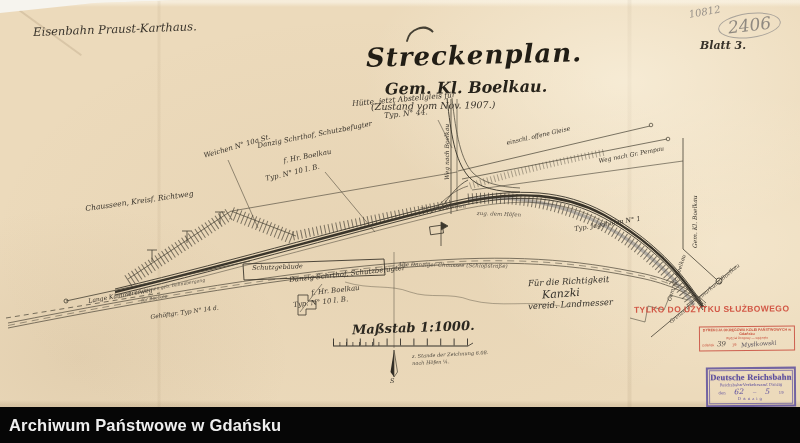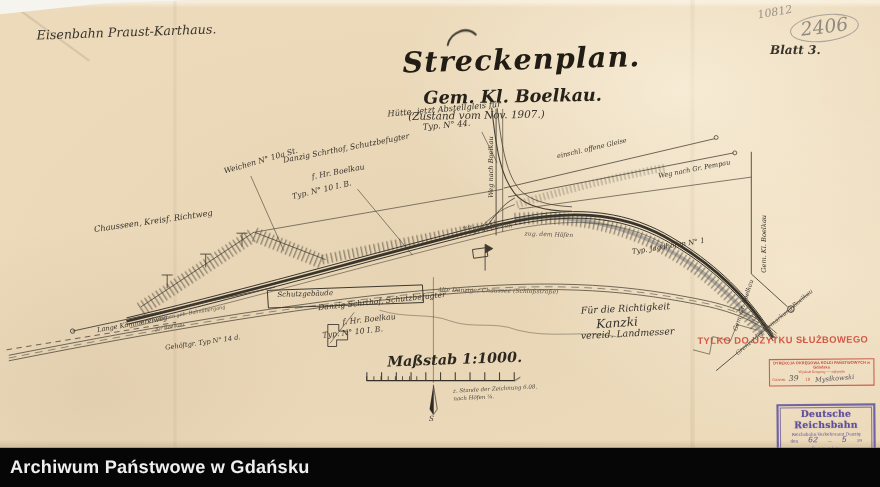--- a/index.html
+++ b/index.html
@@ -65,25 +65,25 @@
   .stamp-red-box .yr{font-size:4px;margin-left:6px;}
   .stamp-red-box .sig{font-size:6px;font-family:"DejaVu Serif",serif;font-style:italic;color:#5c5660;margin-left:5px;transform:rotate(-4deg);}
   .stamp-purple{
     position:absolute;left:706px;top:367px;width:84px;
     border:2px solid rgba(93,79,158,.85);padding:1px;transform:rotate(-.5deg);
   }
   .stamp-purple .inner{
     border:1px solid rgba(93,79,158,.7);text-align:center;color:#5d4f9e;
     font-family:"DejaVu Serif",serif;padding:1px 0 2px 0;
   }
-  .stamp-purple .l1{font-size:8.5px;font-weight:bold;letter-spacing:.2px;text-shadow:0 0 1px rgba(93,79,158,.5);}
+  .stamp-purple .l1{font-size:8.5px;font-weight:bold;letter-spacing:.2px;text-shadow:0 0 1px rgba(93,79,158,.5);font-family:Liberation Serif, serif;}
   .stamp-purple .l2{font-size:3.8px;}
   .stamp-purple .row{display:flex;justify-content:space-around;align-items:baseline;padding:0 4px;}
   .stamp-purple .sm{font-size:3.8px;}
-  .stamp-purple .num{font-size:7.5px;font-style:italic;font-family:Liberation Mono, monospace;}
+  .stamp-purple .num{font-size:7.5px;font-style:italic;}
   .stamp-purple .l4{font-size:4px;letter-spacing:2px;}
   .cert{position:absolute;left:528px;top:276px;color:#33302a;font-style:italic;font-family:"DejaVu Serif",serif;}
   .cert .c1{font-size:8.5px;transform:rotate(-3deg);}
   .cert .c2{font-size:11px;margin-left:14px;transform:rotate(-4deg);}
   .cert .c3{font-size:8.5px;transform:rotate(-3deg);}
   .scale-label{
     position:absolute;left:352px;top:320px;font-size:13px;font-weight:bold;font-style:italic;
     color:#2c2820;transform:rotate(-2deg);font-family:"DejaVu Serif",serif;
   }
   .scale-note{position:absolute;left:412px;top:351px;font-size:5px;font-style:italic;color:#4a453c;transform:rotate(-3deg);line-height:1.3;font-family:"DejaVu Serif",serif;}

